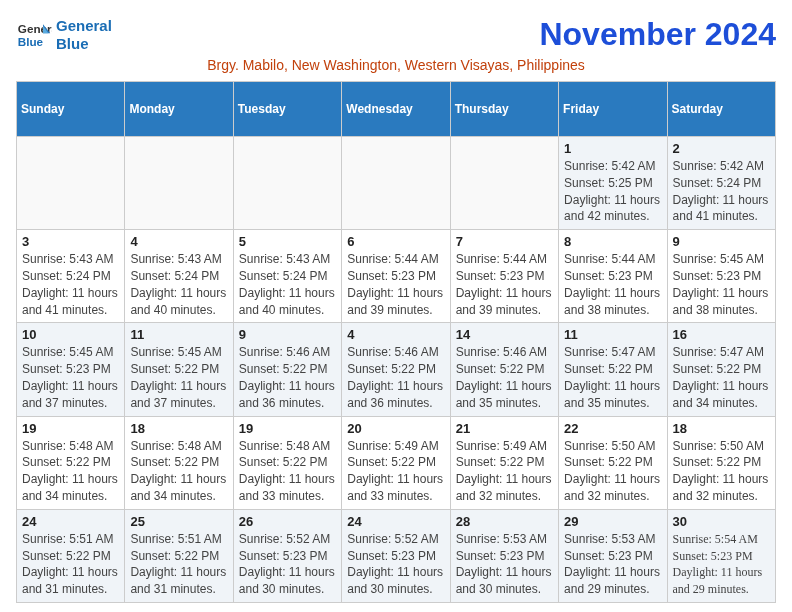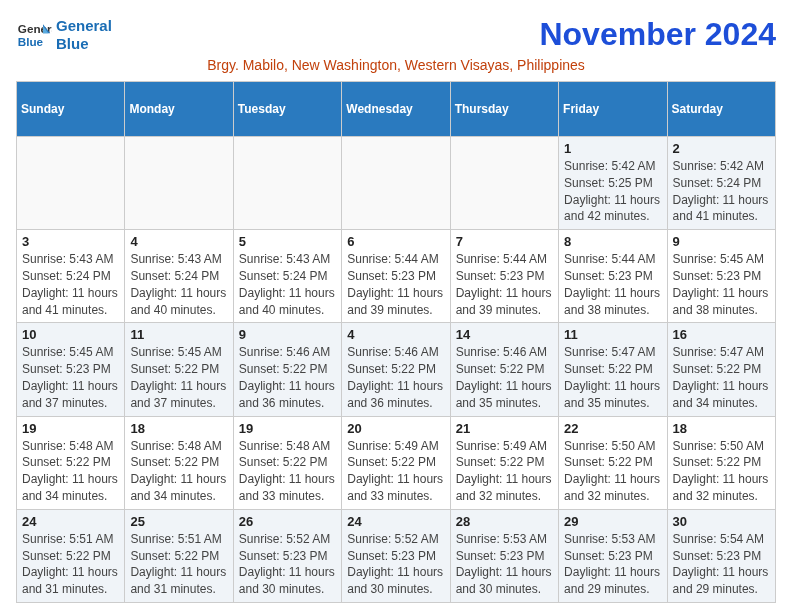--- a/index.html
+++ b/index.html
@@ -305,19 +305,19 @@
 Daylight: 11 hours and 30 minutes.</div>
         </td>
         <td class="shaded">
           <div class="day-num">29</div>
           <div class="day-info" style="white-space: pre-line;">Sunrise: 5:53 AM
 Sunset: 5:23 PM
 Daylight: 11 hours and 29 minutes.</div>
         </td>
         <td class="shaded">
           <div class="day-num">30</div>
-          <div class="day-info" style="white-space: pre-line;">Sunrise: 5:54 AM
+          <div class="day-info" style="white-space: pre-line; font-family: Liberation Serif, serif;">Sunrise: 5:54 AM
 Sunset: 5:23 PM
 Daylight: 11 hours and 29 minutes.</div>
         </td>
       </tr>
     </tbody>
 </table>
 
 </body></html>

